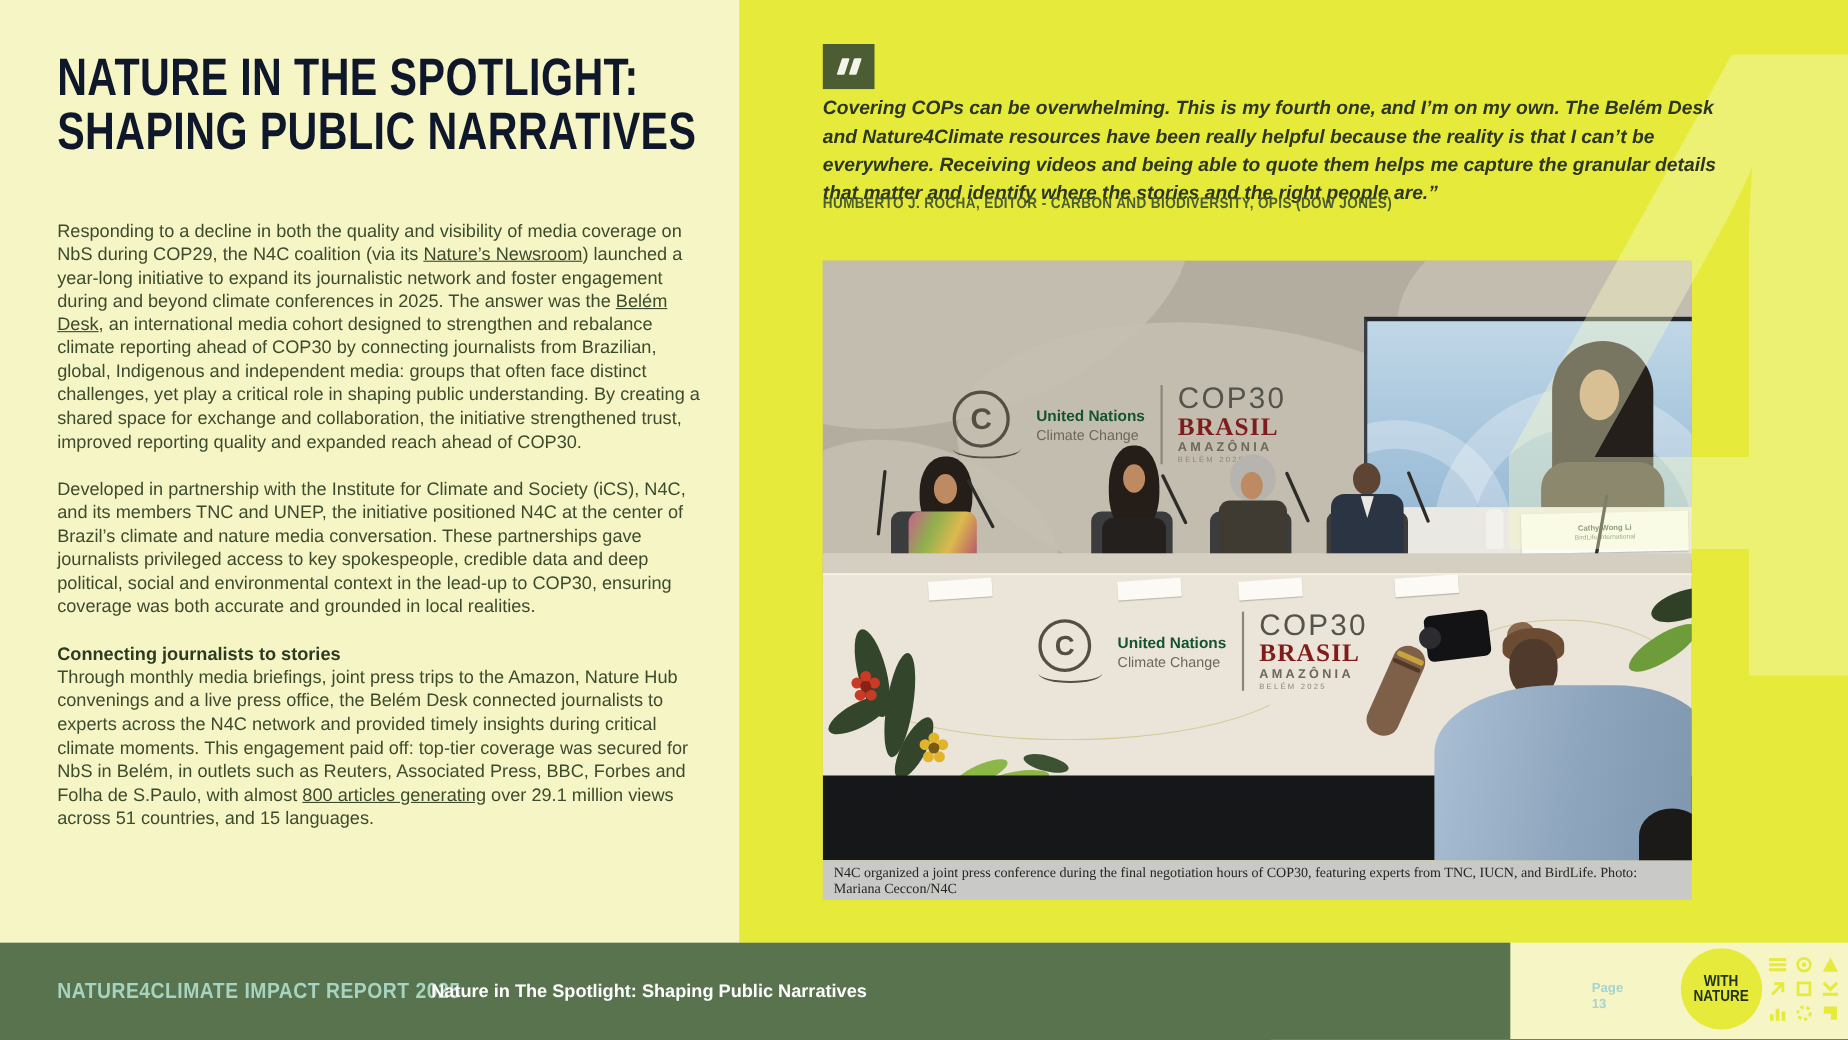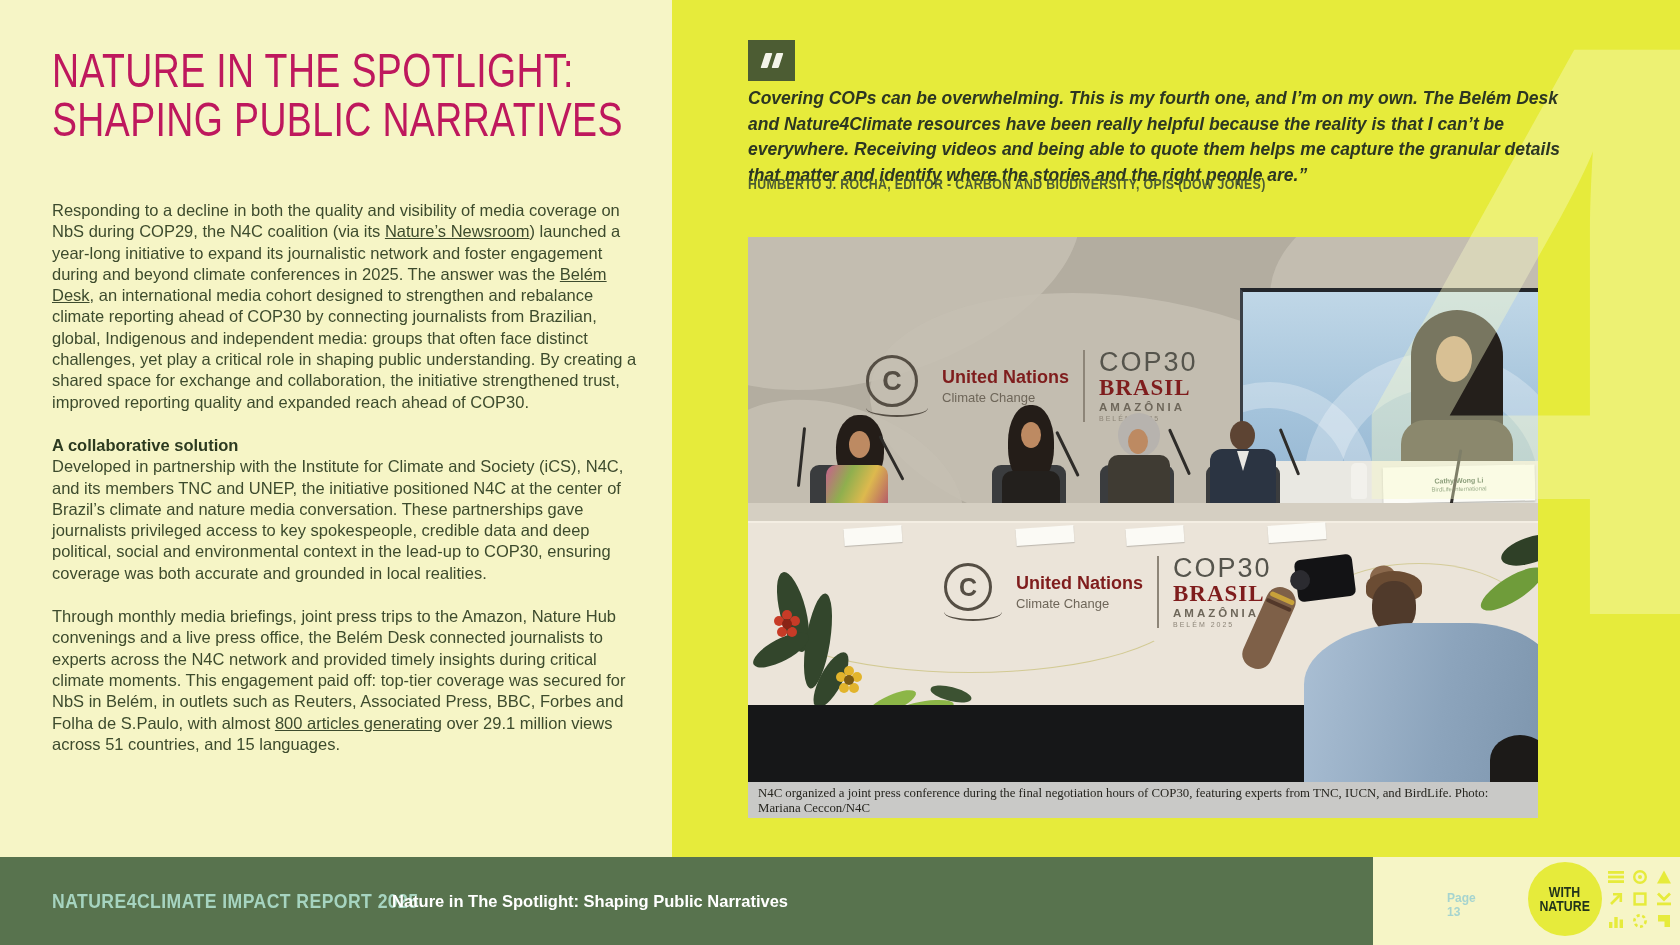--- a/index.html
+++ b/index.html
@@ -3,22 +3,22 @@
 <meta charset="utf-8">
 <style>
   html,body{margin:0;padding:0;background:#222;}
   .page{position:relative;width:1680px;height:945px;overflow:hidden;
         font-family:"Liberation Sans",sans-serif;background:#f6f5c6;}
   .cond{display:inline-block;transform:scaleX(0.82);transform-origin:0 50%;white-space:nowrap;}
 
   
   .left-panel{position:absolute;left:0;top:0;width:672px;height:857px;background:#f6f5c6;
               box-sizing:border-box;padding:46px 32px 0 52px;}
-  h1{margin:0 16px 56px 0;font-size:48px;line-height:49px;color:#be185d;letter-spacing:.5px;
-     font-weight:400;}
+  h1{margin:0 16px 56px 0;font-size:48px;line-height:49px;color:#0f172a;letter-spacing:.5px;
+     font-weight:700;}
   h1 .cond{transform:scaleX(0.78);}
   .body-copy{width:592px;color:#3d4b2d;font-size:16.5px;line-height:21.3px;}
   .body-copy p{margin:0 0 22px 0;}
   .body-copy h3{margin:14px 0 0 0;font-size:16.5px;line-height:21.3px;color:#2c3a20;font-weight:700;}
   a.link{color:#3d4b2d;text-decoration:underline;cursor:pointer;}
 
   
   .right-panel{position:absolute;left:672px;top:0;width:1008px;height:857px;background:#e6eb3b;overflow:hidden;}
   .watermark{position:absolute;left:655px;top:-80px;font-size:820px;line-height:820px;font-weight:700;
              color:rgba(248,250,200,0.40);z-index:3;pointer-events:none;transform:scaleX(0.85);}
@@ -40,21 +40,21 @@
   .b2{left:120px;top:60px;width:520px;height:250px;transform:rotate(8deg);}
   .b3{left:520px;top:-60px;width:320px;height:190px;transform:rotate(-12deg);}
   .b4{left:-40px;top:170px;width:260px;height:160px;transform:rotate(20deg);}
 
   .brand-group{display:flex;align-items:center;gap:14px;}
   .bg-brand{left:118px;top:112px;}
   .un-circle{width:52px;height:52px;border:3px solid #554e44;border-radius:50%;
              display:flex;align-items:center;justify-content:center;
              font-weight:700;font-size:27px;color:#554e44;box-sizing:border-box;}
   .un-laurel{width:62px;height:16px;border-bottom:2px solid #554e44;border-radius:50%;margin:-8px auto 0;}
-  .un-text div:first-child{font-weight:700;font-size:18px;color:#7f1d1d;}
+  .un-text div:first-child{font-weight:700;font-size:14px;color:#14532d;}
   .un-text div:last-child{font-size:13px;color:#6e6659;margin-top:2px;}
   .brand-divider{width:2px;height:72px;background:#8d8578;}
   .cop-block{text-align:left;}
   .cop-line1{font-size:27px;font-weight:400;color:#55544c;letter-spacing:2px;line-height:27px;}
   .cop-line2{font-size:23px;font-weight:700;color:#7f1d1d;letter-spacing:1px;line-height:24px;font-family:Liberation Serif, serif;}
   .cop-line3{font-size:11.5px;font-weight:700;color:#6e675a;letter-spacing:3px;line-height:14px;}
   .cop-line4{font-size:7px;color:#8d8578;letter-spacing:2px;line-height:9px;}
 
   .screen{left:492px;top:51px;width:298px;height:217px;overflow:hidden;
           background:linear-gradient(180deg,#c0d7e7 0%,#a4c3db 55%,#93b4d0 100%);
@@ -131,22 +131,22 @@
 
 <div class="page">
 
   <section class="left-panel">
     <h1>
       <span class="cond">NATURE IN THE SPOTLIGHT:</span><br>
       <span class="cond">SHAPING PUBLIC NARRATIVES</span>
     </h1>
     <div class="body-copy">
       <p><span>Responding to a decline in both the quality and visibility of media coverage on NbS during COP29, the N4C coalition (via its </span><a class="link">Nature’s Newsroom</a><span>) launched a year-long initiative to expand its journalistic network and foster engagement during and beyond climate conferences in 2025. The answer was the </span><a class="link">Belém Desk</a><span>, an international media cohort designed to strengthen and rebalance climate reporting ahead of COP30 by connecting journalists from Brazilian, global, Indigenous and independent media: groups that often face distinct challenges, yet play a critical role in shaping public understanding. By creating a shared space for exchange and collaboration, the initiative strengthened trust, improved reporting quality and expanded reach ahead of COP30.</span></p>
-      <h3>A collaborative solution</h3>
       <p>Developed in partnership with the Institute for Climate and Society (iCS), N4C, and its members TNC and UNEP, the initiative positioned N4C at the center of Brazil’s climate and nature media conversation. These partnerships gave journalists privileged access to key spokespeople, credible data and deep political, social and environmental context in the lead-up to COP30, ensuring coverage was both accurate and grounded in local realities.</p>
+      <h3>Connecting journalists to stories</h3>
       <p><span>Through monthly media briefings, joint press trips to the Amazon, Nature Hub convenings and a live press office, the Belém Desk connected journalists to experts across the N4C network and provided timely insights during critical climate moments. This engagement paid off: top-tier coverage was secured for NbS in Belém, in outlets such as Reuters, Associated Press, BBC, Forbes and Folha de S.Paulo, with almost </span><a class="link">800 articles generating</a><span> over 29.1 million views across 51 countries, and 15 languages.</span></p>
     </div>
   </section>
 
   <section class="right-panel">
     <div class="watermark">4</div>
 
     <div class="quote-icon">
       <span class="qb"></span>
       <span class="qb"></span>

